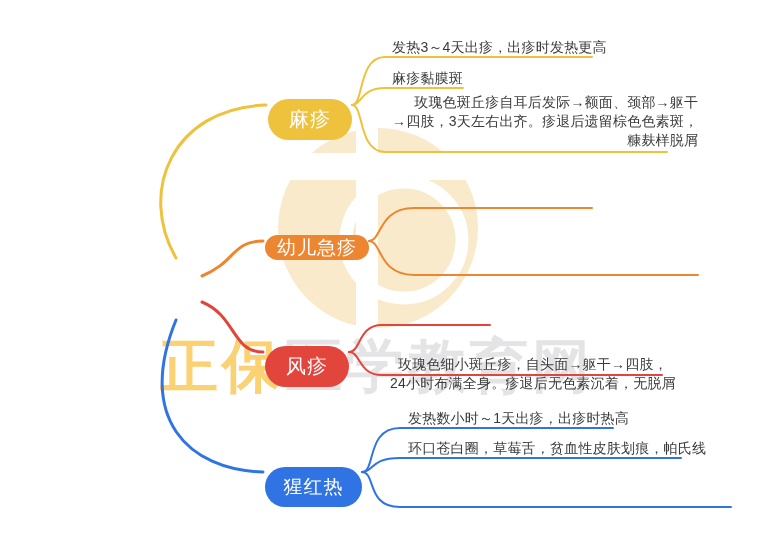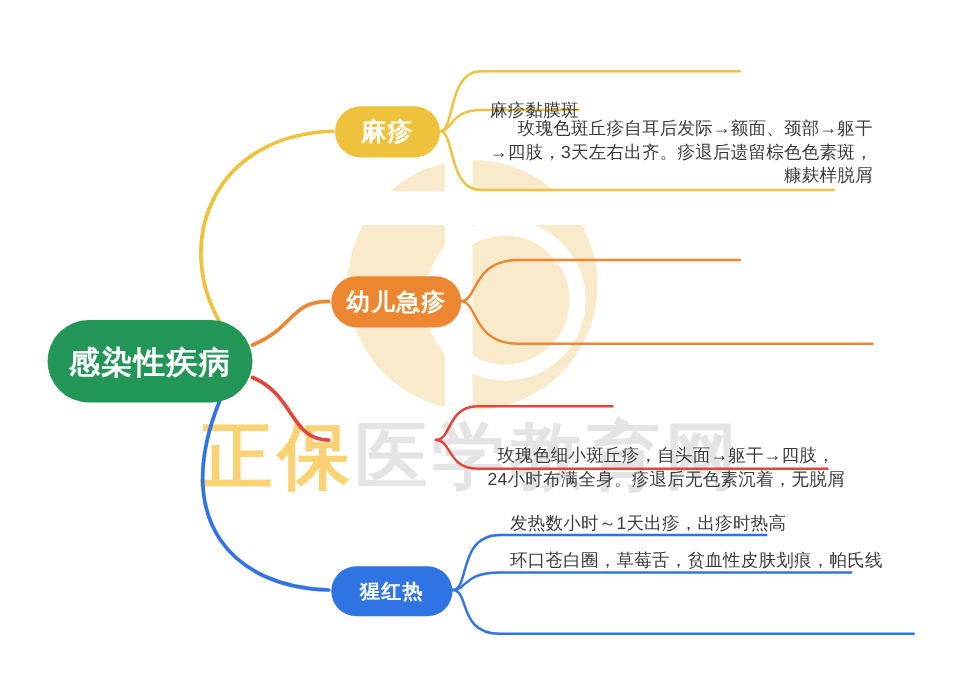--- a/index.html
+++ b/index.html
@@ -23,29 +23,29 @@
   }
   
   .st{fill:none;stroke-linecap:round;}
   .branch{stroke-width:3px;}
   .conn{stroke-width:2px;}
   .c-b0{stroke:var(--c-b0);} .c-b1{stroke:var(--c-b1);}
   .c-b2{stroke:var(--c-b2);} .c-b3{stroke:var(--c-b3);}
   
   .pill{
     position:absolute;display:flex;align-items:center;justify-content:center;
-    color:#fff;font-weight:bold;letter-spacing:1px;white-space:nowrap;
-    border-radius:22px;box-sizing:border-box;cursor:default;
+    color:#fff;font-weight:normal;letter-spacing:1px;white-space:nowrap;
+    border-radius:22px;box-sizing:border-box;cursor:default;margin-top:14px;
   }
   .root-pill{left:38px;top:256px;width:164px;height:66px;border-radius:33px;
     background:var(--c-root);font-size:25px;}
   .pill-b0{left:268px;top:85px;width:84px;height:41px;background:var(--c-b0);font-size:20px;}
-  .pill-b1{left:265px;top:221px;width:104px;height:41px;background:var(--c-b1);font-size:19px;}
+  .pill-b1{left:265px;top:221px;width:104px;height:25px;background:var(--c-b1);font-size:19px;}
   .pill-b2{left:265px;top:332px;width:84px;height:41px;background:var(--c-b2);font-size:20px;}
-  .pill-b3{left:265px;top:453px;width:97px;height:40px;background:var(--c-b3);font-size:16px;}
+  .pill-b3{left:265px;top:453px;width:97px;height:40px;background:var(--c-b3);font-size:19px;}
   
   .leaf{
     position:absolute;font-size:14px;line-height:19px;color:var(--c-leaf);
     white-space:pre-line;letter-spacing:0.2px;cursor:default;
   }
 </style>
 </head>
 <body>
 
 <div class="stage">
@@ -76,26 +76,27 @@
     <path class="st conn c-b1" d="M369,241 C382,241 378,275 414,275 L698,275"></path>
 
     <path class="st conn c-b2" d="M349,352 C361,352 358,325 382,325 L490,325"></path>
     <path class="st conn c-b2" d="M349,352 C361,352 358,375 382,375 L662,375"></path>
 
     <path class="st conn c-b3" d="M362,472 C376,472 366,428 400,428 L613,428"></path>
     <path class="st conn c-b3" d="M362,472 C374,472 370,458 400,458 L681,458"></path>
     <path class="st conn c-b3" d="M362,472 C376,472 366,507 400,507 L731,507"></path>
   </svg>
 
-  <div class="pill root-pill">感染性疾病</div>
   <div class="pill pill-b0">麻疹</div>
   <div class="pill pill-b1">幼儿急疹</div>
+  <div class="pill pill-b2">风疹</div>
   <div class="pill pill-b3">猩红热</div>
 
-  <div class="leaf" style="left:392px;top:69px;margin-top:10px;">麻疹黏膜斑</div>
+  <div class="leaf" style="left:392px;top:38px;">发热3～4天出疹，出疹时发热更高</div>
+  <div class="leaf" style="left:392px;top:69px;">麻疹黏膜斑</div>
   <div class="leaf" style="left:392px;top:93px;text-align:right;">玫瑰色斑丘疹自耳后发际→额面、颈部→躯干
 →四肢，3天左右出齐。疹退后遗留棕色色素斑，
 糠麸样脱屑</div>
 
 
   <div class="leaf" style="left:390px;top:355px;text-align:center;">玫瑰色细小斑丘疹，自头面→躯干→四肢，
 24小时布满全身。疹退后无色素沉着，无脱屑</div>
 
   <div class="leaf" style="left:408px;top:409px;text-align:center;">发热数小时～1天出疹，出疹时热高</div>
   <div class="leaf" style="left:408px;top:439px;text-align:center;">环口苍白圈，草莓舌，贫血性皮肤划痕，帕氏线</div>

